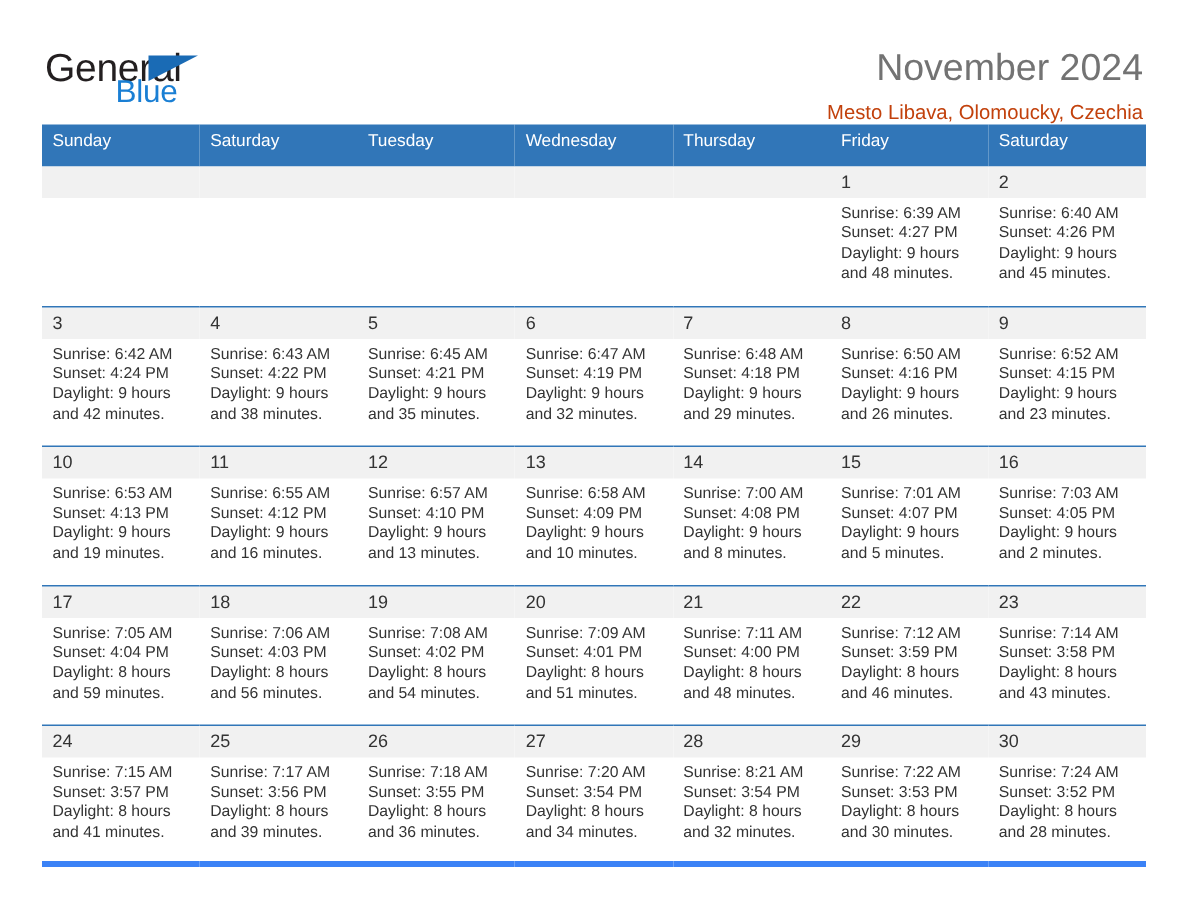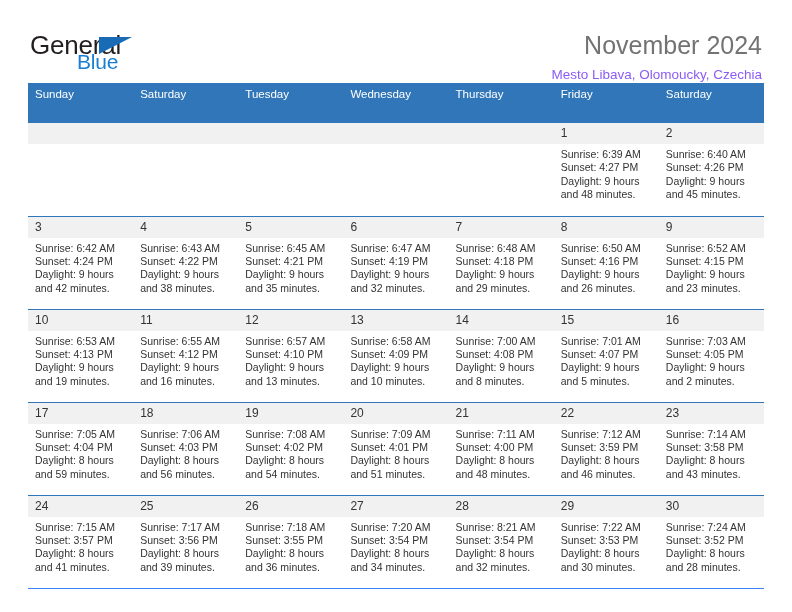--- a/index.html
+++ b/index.html
@@ -72,54 +72,54 @@
     padding-right: 2px;
   }
   .title-month {
     font-size: 25px;
     color: #737373;
     line-height: 30px;
     white-space: nowrap;
   }
   .title-location {
     font-size: 13.5px;
-    color: #8b5cf6;
+    color: #c2410c;
     line-height: 20px;
     margin-top: 5px;
     white-space: nowrap;
   }
 
   
   .calendar {
     margin-top: 11px;
     width: 736px;
     border-collapse: collapse;
     table-layout: fixed;
   }
   .calendar th {
     background: #3176b8;
     color: #ffffff;
     font-weight: normal;
     font-size: 11.5px;
     text-align: left;
-    padding: 5px 0 22px 7px;
+    padding: 5px 0 10px 7px;
     line-height: 13px;
   }
   .calendar td {
     vertical-align: top;
     padding: 0;
     border-top: 1px solid #3176b8;
     height: 93px;
     box-sizing: border-box;
   }
   .calendar tr.week-row:first-of-type td {
     border-top: none;
   }
   .calendar tr.week-row.last td {
-    border-bottom: 1px solid #3b82f6;
+    border-bottom: 4px solid #3b82f6;
   }
   .daynum {
     background: #f1f1f1;
     font-size: 12px;
     color: #333333;
     padding: 3px 0 4px 7px;
     line-height: 14px;
     min-height: 14px;
   }
   .cell-empty .daynum {

